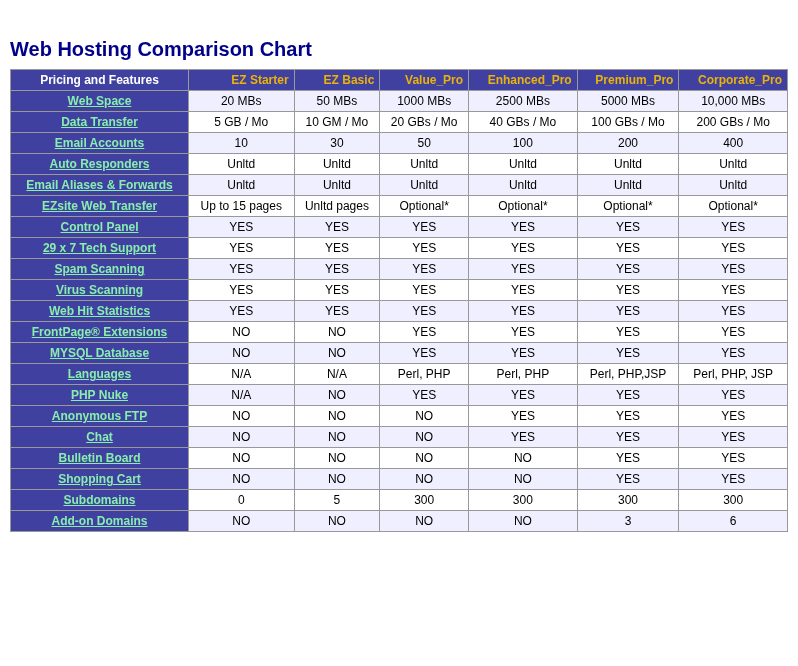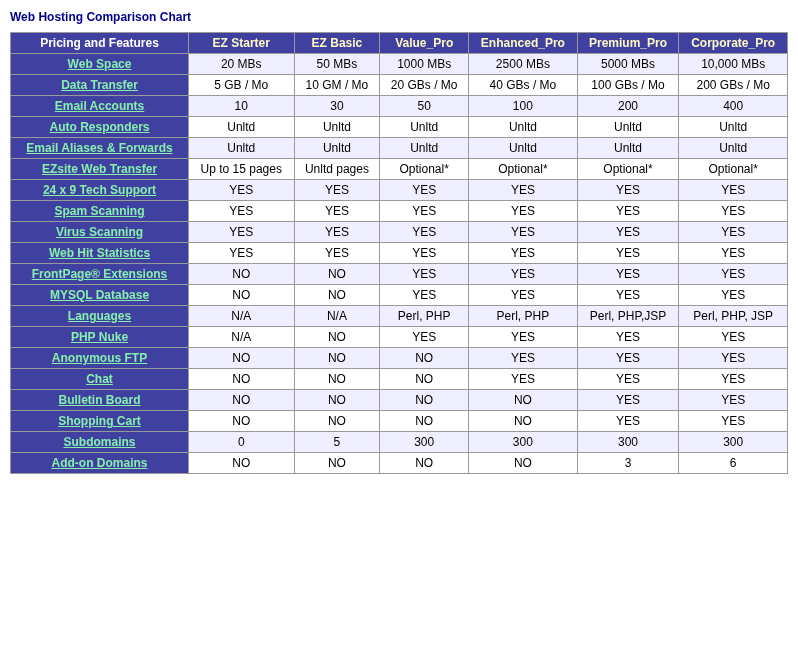--- a/index.html
+++ b/index.html
@@ -3,40 +3,42 @@
   <meta charset="utf-8">
   <style>
     * { margin: 0; padding: 0; box-sizing: border-box; }
     body {
       font-family: Arial, sans-serif;
       font-size: 12px;
       background: #fff;
       padding: 10px;
     }
     h2 {
-      font-size: 12px;
+      font-size: 20px;
       font-weight: bold;
       color: #00008B;
       margin-bottom: 8px;
+      margin-top: 28px;
     }
     table {
       border-collapse: collapse;
       width: 100%;
     }
     th, td {
       border: 1px solid #999;
       padding: 3px 5px;
       text-align: center;
       vertical-align: middle;
     }
     thead th {
       background-color: #4040A0;
-      color: #fef9c3;
+      color: #eab308;
       font-weight: bold;
       font-size: 12px;
+      text-align: right;
     }
     .feature-col {
       background-color: #4040A0;
       color: #fff;
       font-weight: bold;
       text-align: center;
       width: 178px;
       margin-left: 36px;
     }
     .feature-col a {
@@ -120,21 +122,30 @@
       <tr>
         <td class="feature-col"><a href="#">EZsite Web Transfer</a></td>
         <td>Up to 15 pages</td>
         <td>Unltd pages</td>
         <td>Optional*</td>
         <td>Optional*</td>
         <td>Optional*</td>
         <td>Optional*</td>
       </tr>
       <tr>
-        <td class="feature-col"><a href="#">24 x 9 Tech Support</a></td>
+        <td class="feature-col"><a href="#">Control Panel</a></td>
+        <td>YES</td>
+        <td>YES</td>
+        <td>YES</td>
+        <td>YES</td>
+        <td>YES</td>
+        <td>YES</td>
+      </tr>
+      <tr>
+        <td class="feature-col"><a href="#">29 x 7 Tech Support</a></td>
         <td>YES</td>
         <td>YES</td>
         <td>YES</td>
         <td>YES</td>
         <td>YES</td>
         <td>YES</td>
       </tr>
       <tr>
         <td class="feature-col"><a href="#">Spam Scanning</a></td>
         <td>YES</td>

